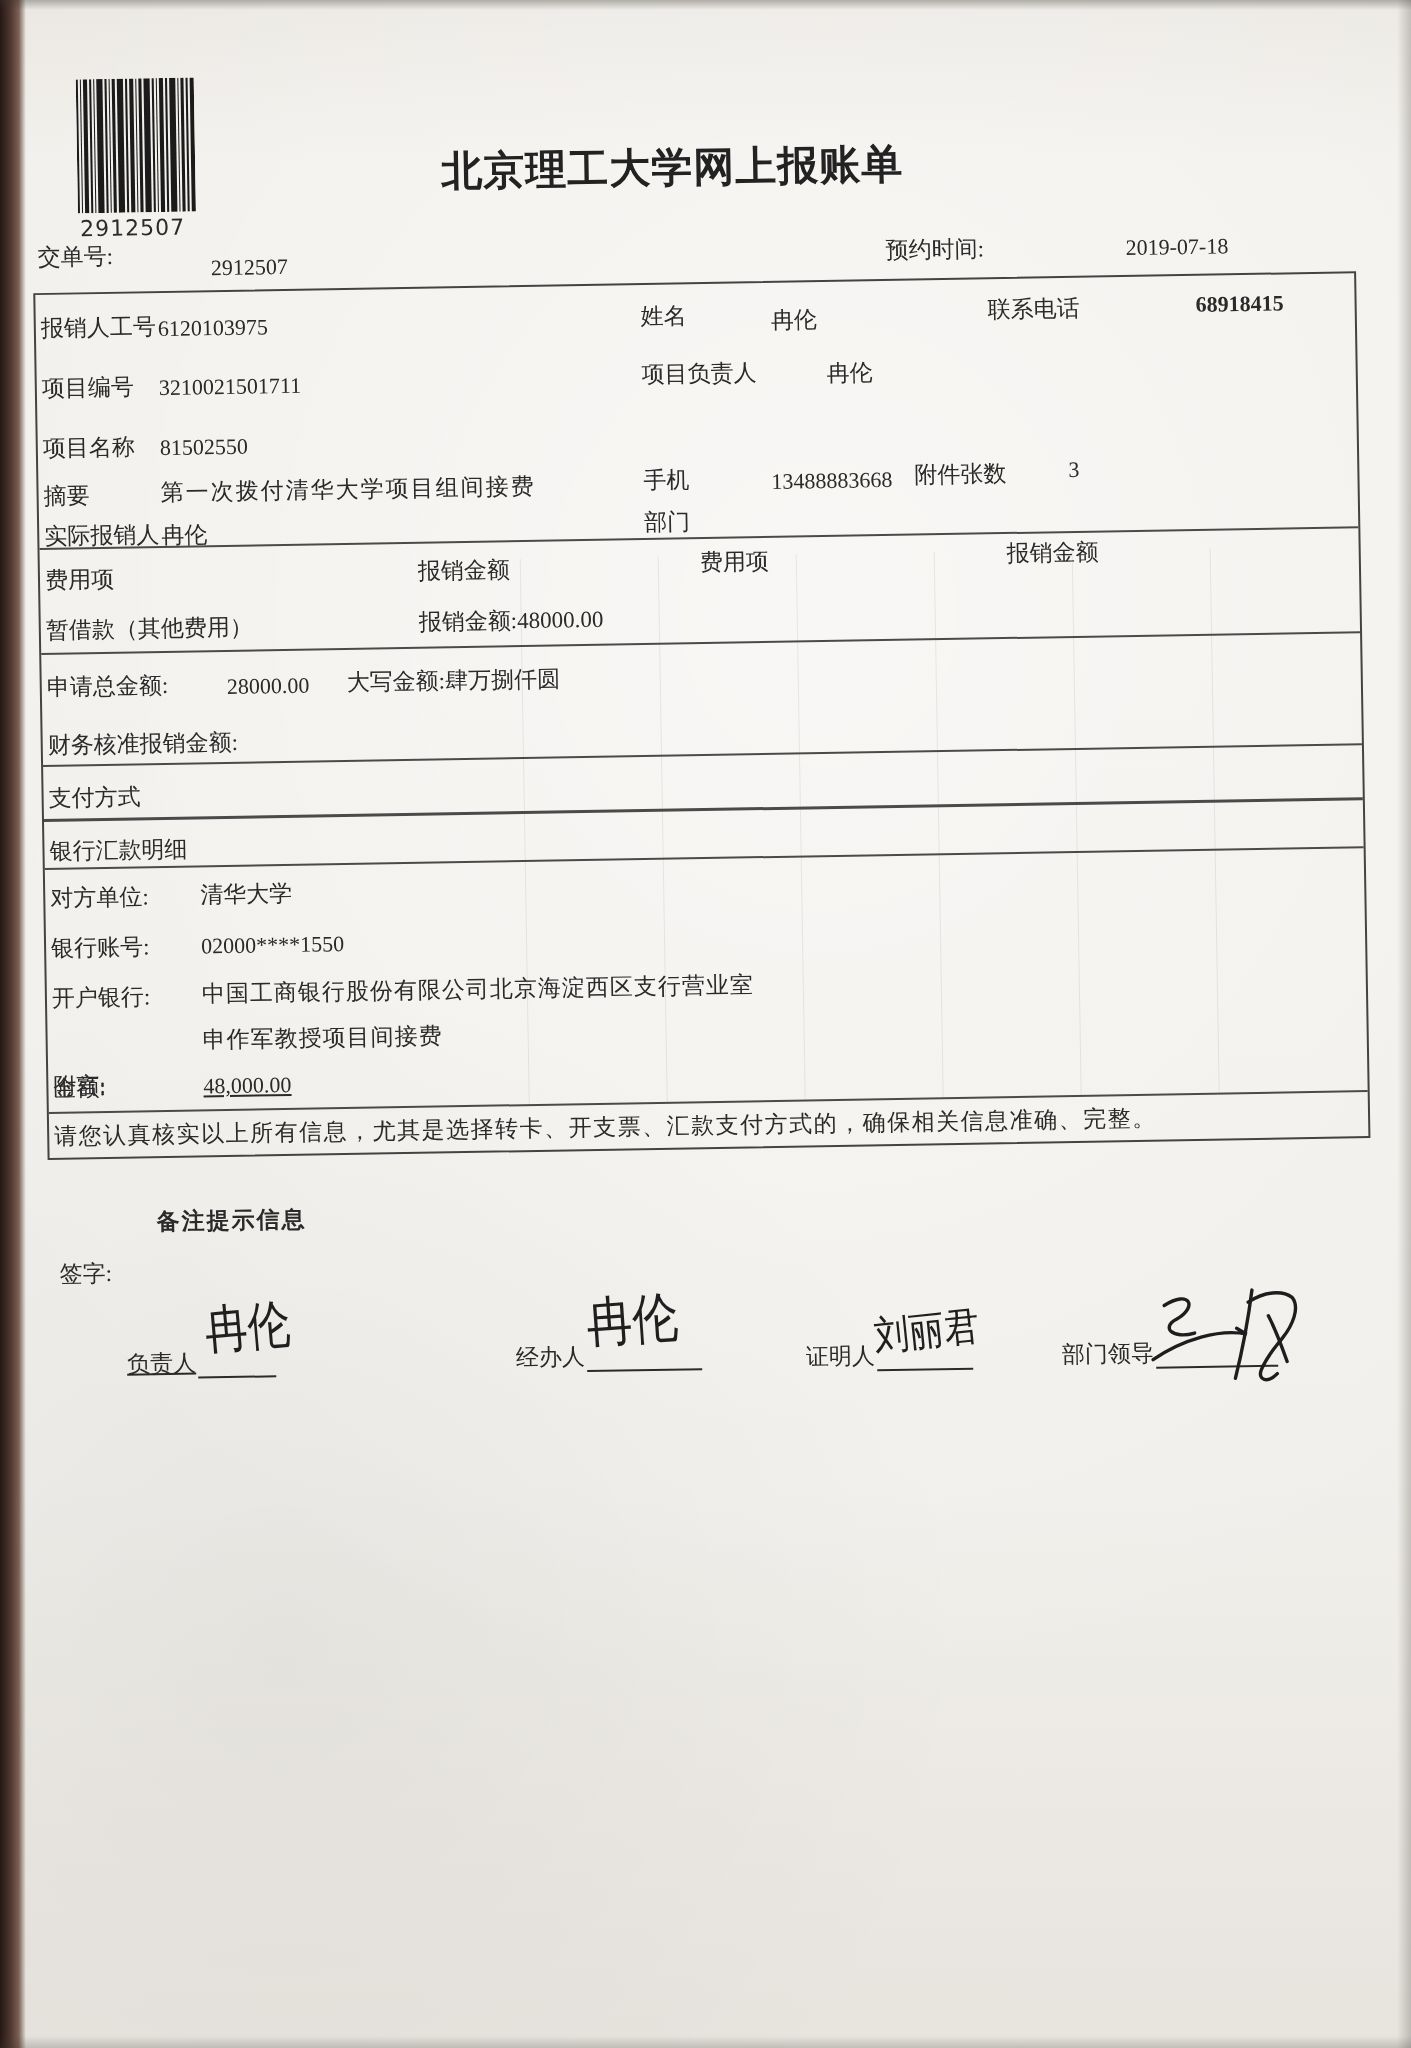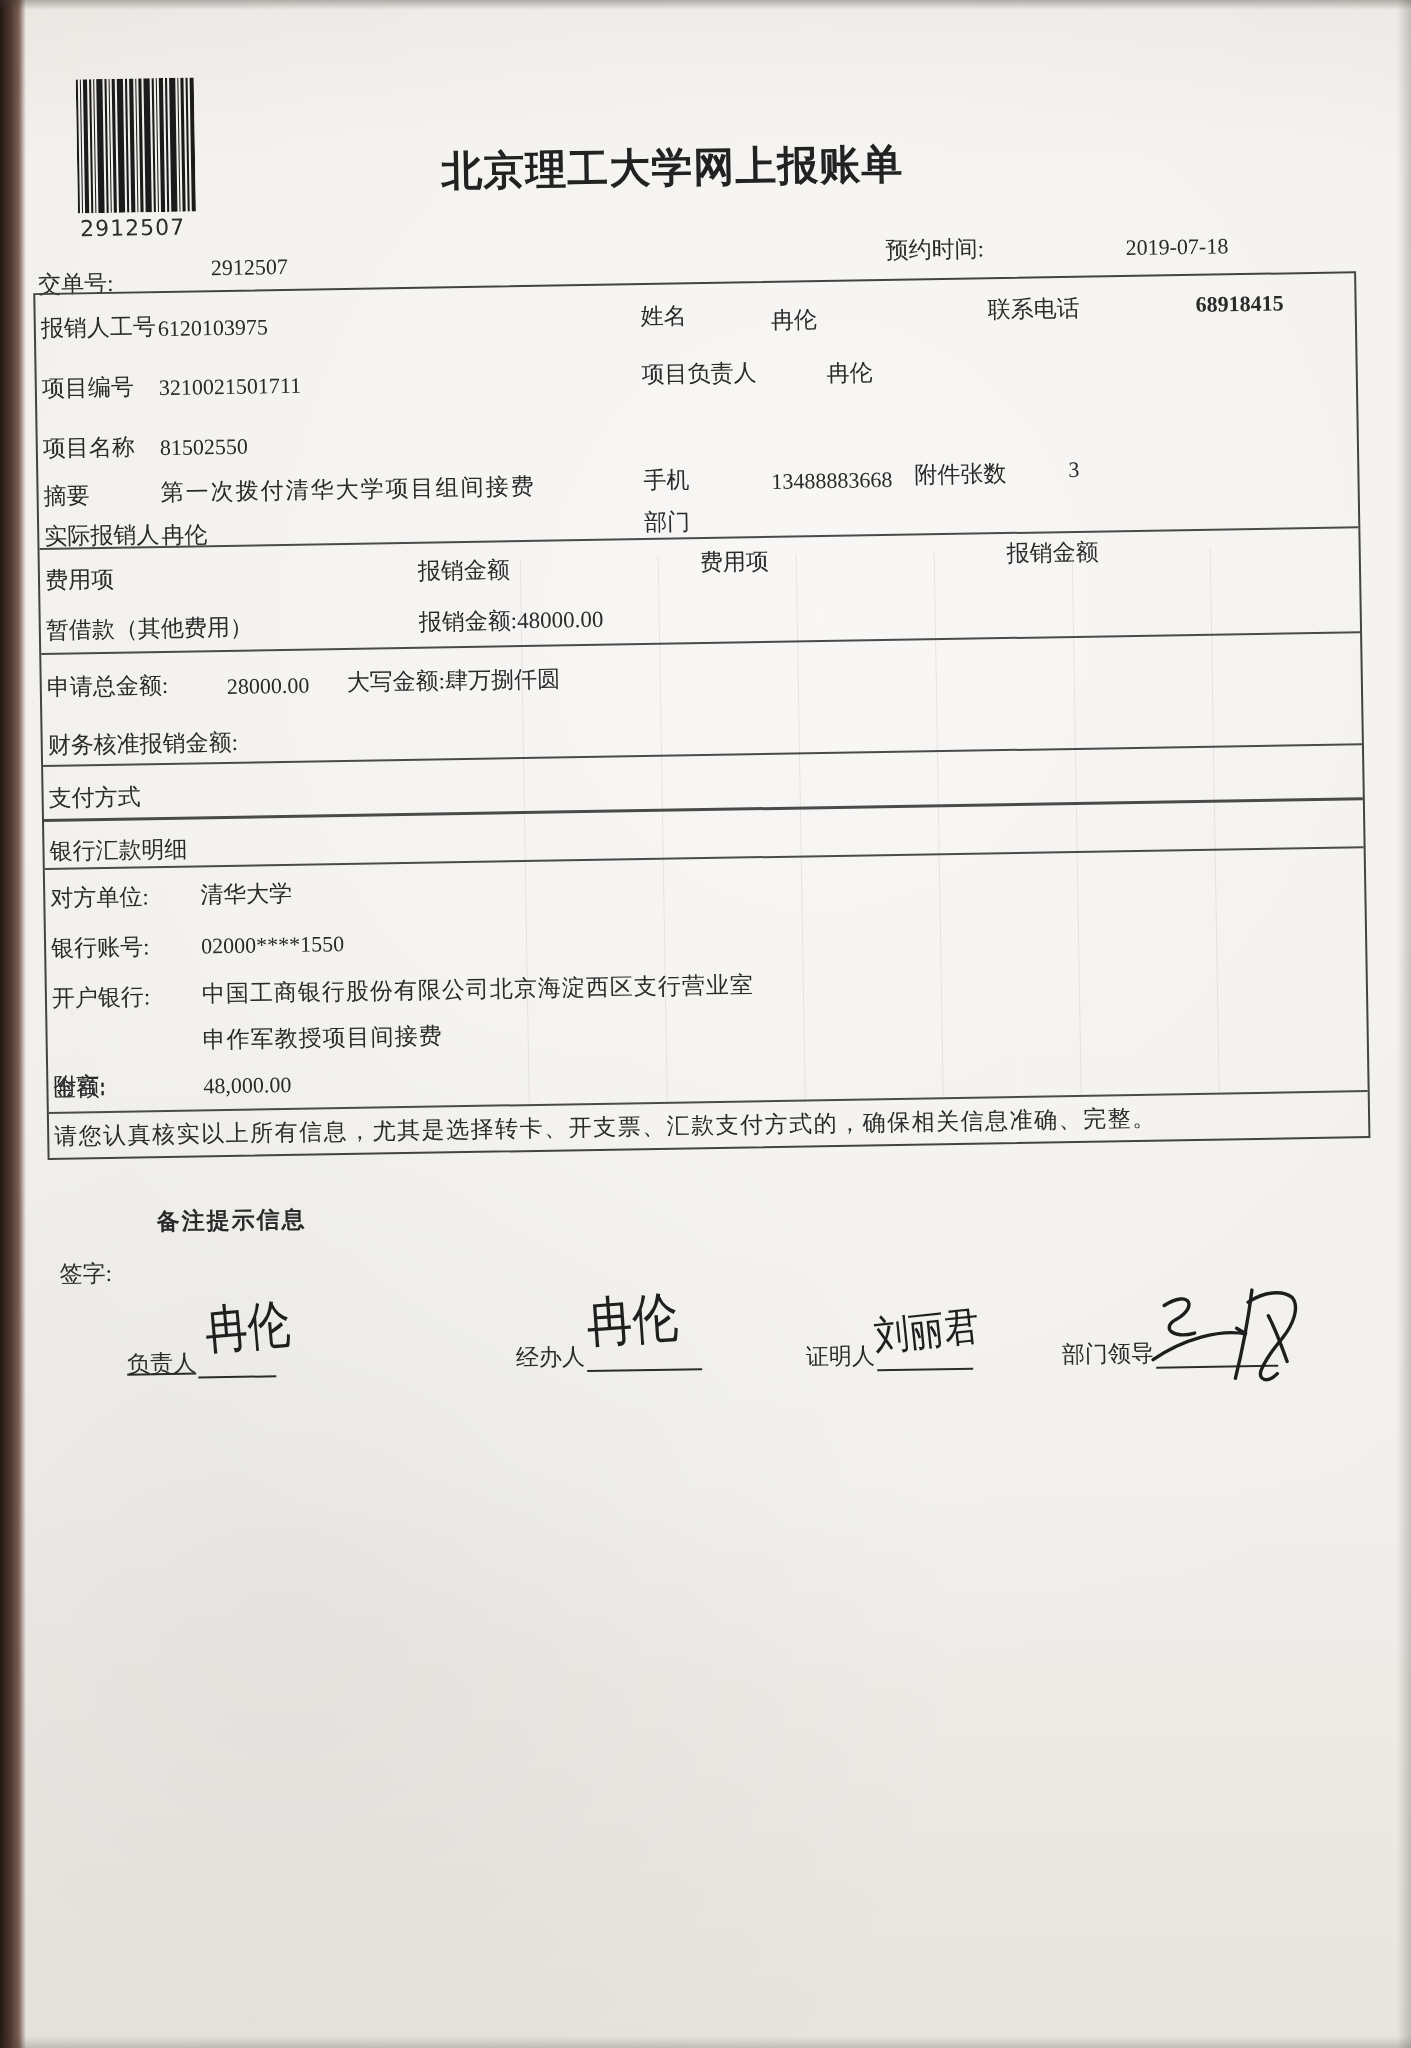--- a/index.html
+++ b/index.html
@@ -69,21 +69,21 @@
         <rect x="99" width="1" y="0" height="132"></rect>
           <rect x="102" width="3" y="0" height="132"></rect>
         <rect x="107" width="2" y="0" height="132"></rect>
           <rect x="111" width="4" y="0" height="132"></rect>
       </g>
     </svg>
     <div class="t" id="barcode-num">2912507</div>
 
     <div class="t" id="title">北京理工大学网上报账单</div>
 
-    <div class="t" style="left:45px;top:271px;">交单号:</div>
+    <div class="t" style="left:45px;top:244px;">交单号:</div>
     <div class="t n" style="left:218px;top:257px;">2912507</div>
     <div class="t" style="left:893px;top:251px;">预约时间:</div>
     <div class="t n" style="left:1133px;top:252px;">2019-07-18</div>
 
     <div id="main-table">
 
       <div class="vl" style="left:480px;"></div>
       <div class="vl" style="left:618px;"></div>
       <div class="vl" style="left:756px;"></div>
       <div class="vl" style="left:894px;"></div>
@@ -142,21 +142,21 @@
 
       <div class="t" style="left:5px;top:590px;">对方单位:</div>
       <div class="t" style="left:155px;top:589px;">清华大学</div>
       <div class="t" style="left:5px;top:640px;">银行账号:</div>
       <div class="t n" style="left:155px;top:640px;">02000****1550</div>
       <div class="t" style="left:5px;top:690px;">开户银行:</div>
       <div class="t" style="left:155px;top:688px;letter-spacing:1px;">中国工商银行股份有限公司北京海淀西区支行营业室</div>
       <div class="t" style="left:5px;top:778px;">附言:</div>
       <div class="t" style="left:155px;top:734px;letter-spacing:1px;">申作军教授项目间接费</div>
       <div class="t" style="left:5px;top:780px;">金额:</div>
-      <div class="t n" style="left:155px;top:780px;">48,000.00</div>
+      <div class="t n" style="left:155px;top:780px;text-decoration:underline;">48,000.00</div>
 
       <div class="hr" style="top:817px;"></div>
       <div class="t" style="left:5px;top:828px;letter-spacing:1.5px;">请您认真核实以上所有信息，尤其是选择转卡、开支票、汇款支付方式的，确保相关信息准确、完整。</div>
     </div>
 
     <div class="t" style="left:148px;top:1210px;font-weight:600;letter-spacing:2px;">备注提示信息</div>
     <div class="t" style="left:50px;top:1261px;">签字:</div>
 
     <div class="sig" style="left:116px;top:1352px;">
       <span class="t" style="position:static;text-decoration:underline;">负责人</span>

